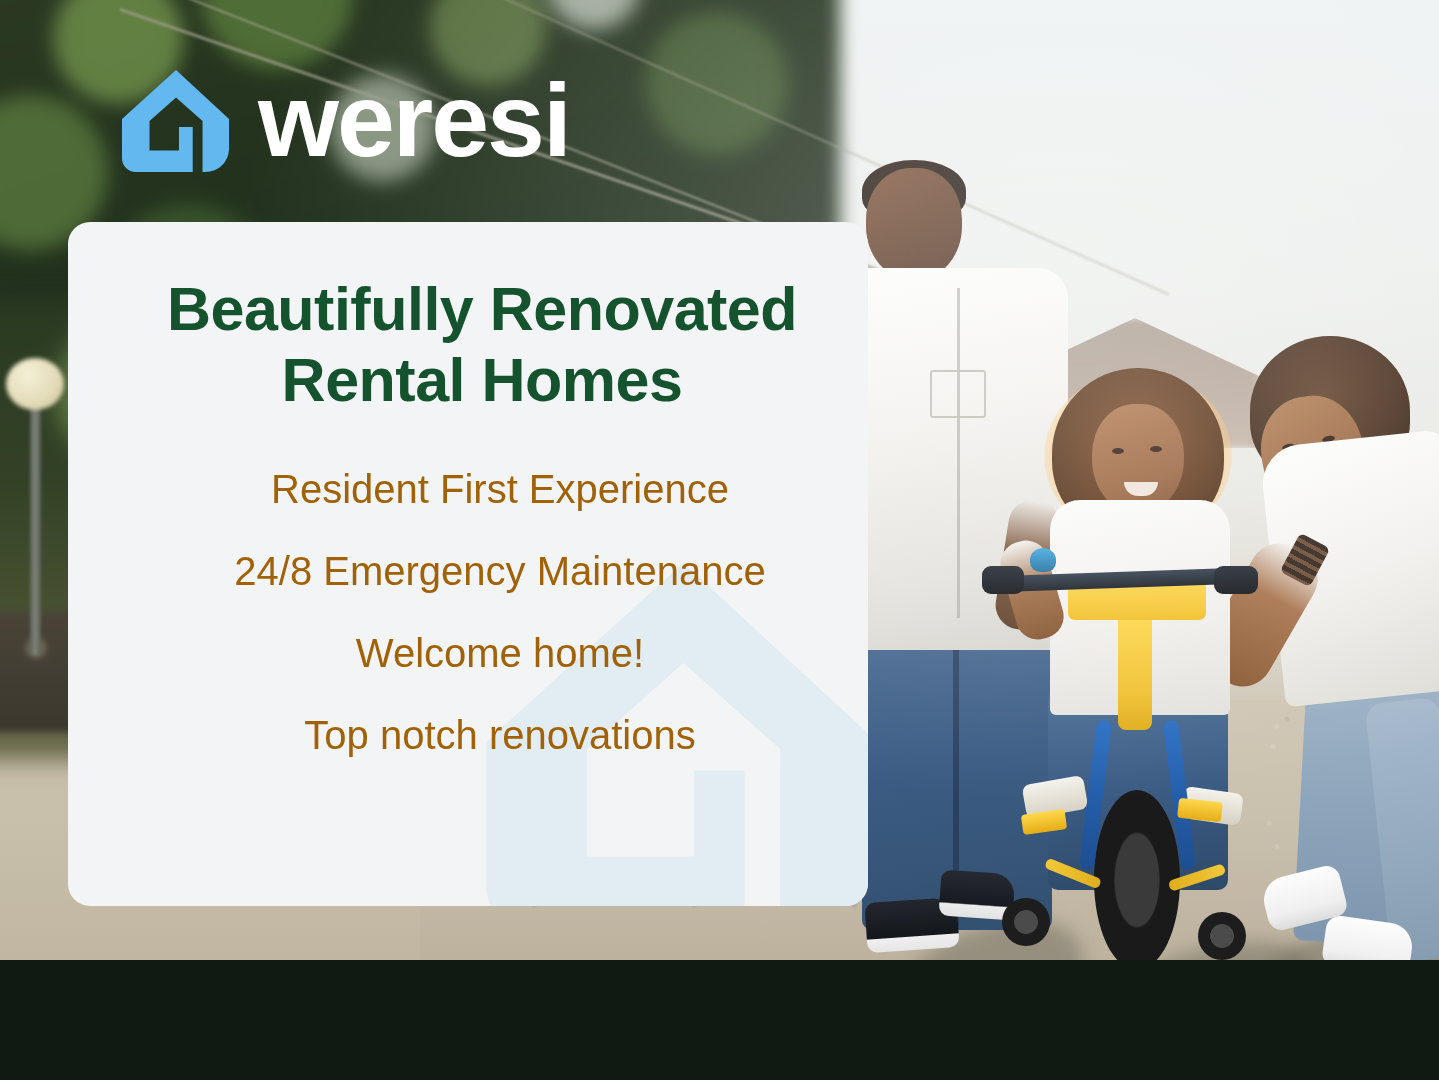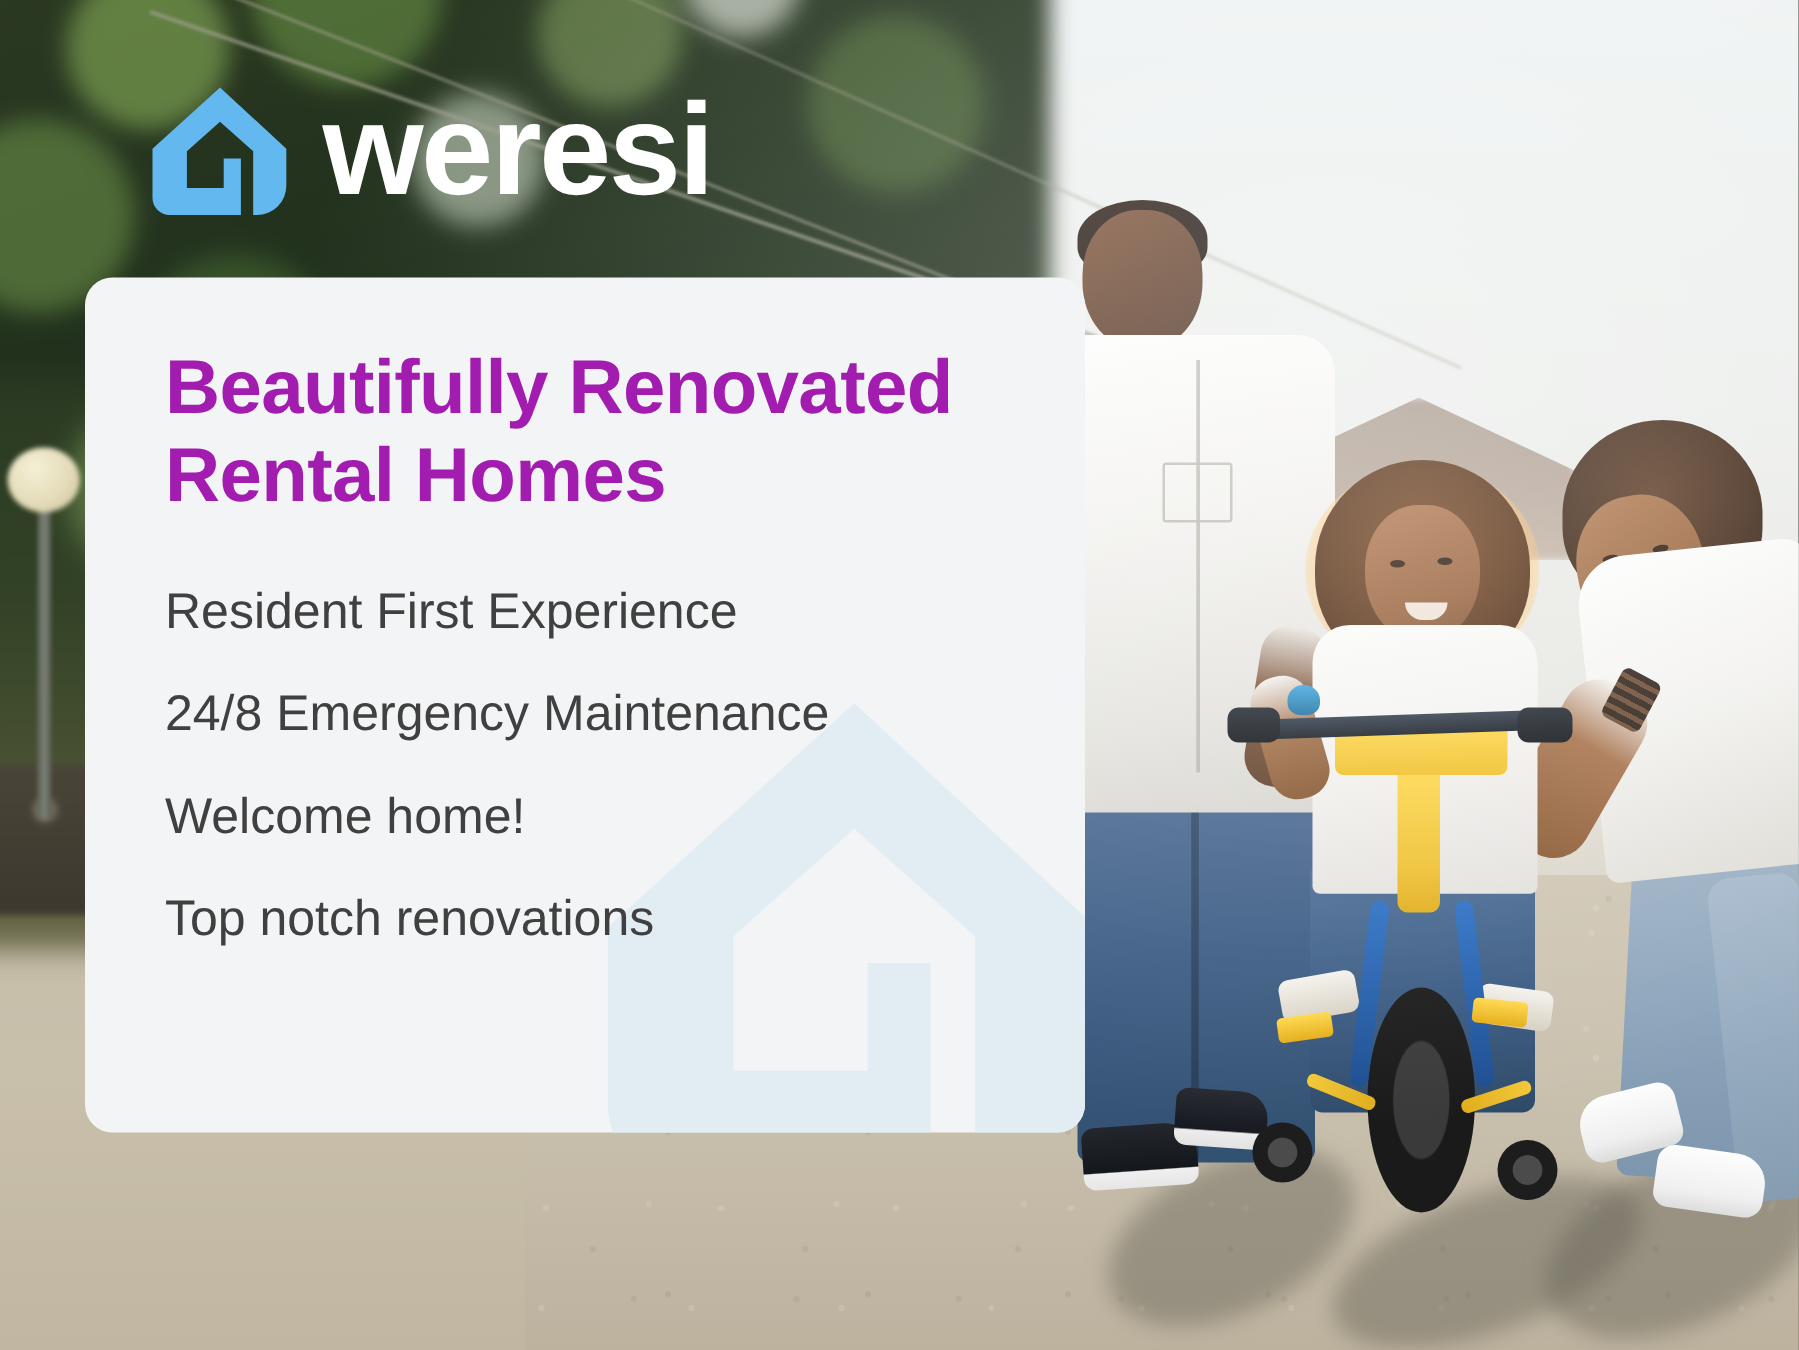--- a/index.html
+++ b/index.html
@@ -9,22 +9,23 @@
     width: 1439px;
     height: 1080px;
     overflow: hidden;
     background: #0f1a12;
     font-family: "Liberation Sans", sans-serif;
   }
 
   #flyer {
     position: relative;
     width: 1439px;
-    height: 1080px;
+    height: 960px;
     overflow: hidden;
+    text-align: center;
   }
 
   
   .photo {
     position: absolute;
     inset: 0;
     overflow: hidden;
   }
 
   
@@ -430,33 +431,33 @@
     width: 430px; height: 430px;
     opacity: 1;
     pointer-events: none;
   }
   .card-inner {
     position: relative;
     padding: 52px 0 0 64px;
     z-index: 2;
   }
   .headline {
-    color: #a21caf;
+    color: #14532d;
     font-size: 61px;
     font-weight: bold;
     line-height: 1.16;
     letter-spacing: -.5px;
     max-width: 700px;
   }
   .features {
     margin-top: 52px;
     list-style: none;
   }
   .features li {
-    color: #404040;
+    color: #a16207;
     font-size: 40px;
     line-height: 1.05;
     margin-bottom: 40px;
     white-space: nowrap;
   }
   .features li:last-child { margin-bottom: 0; }
 
   
   .footer {
     position: absolute;

